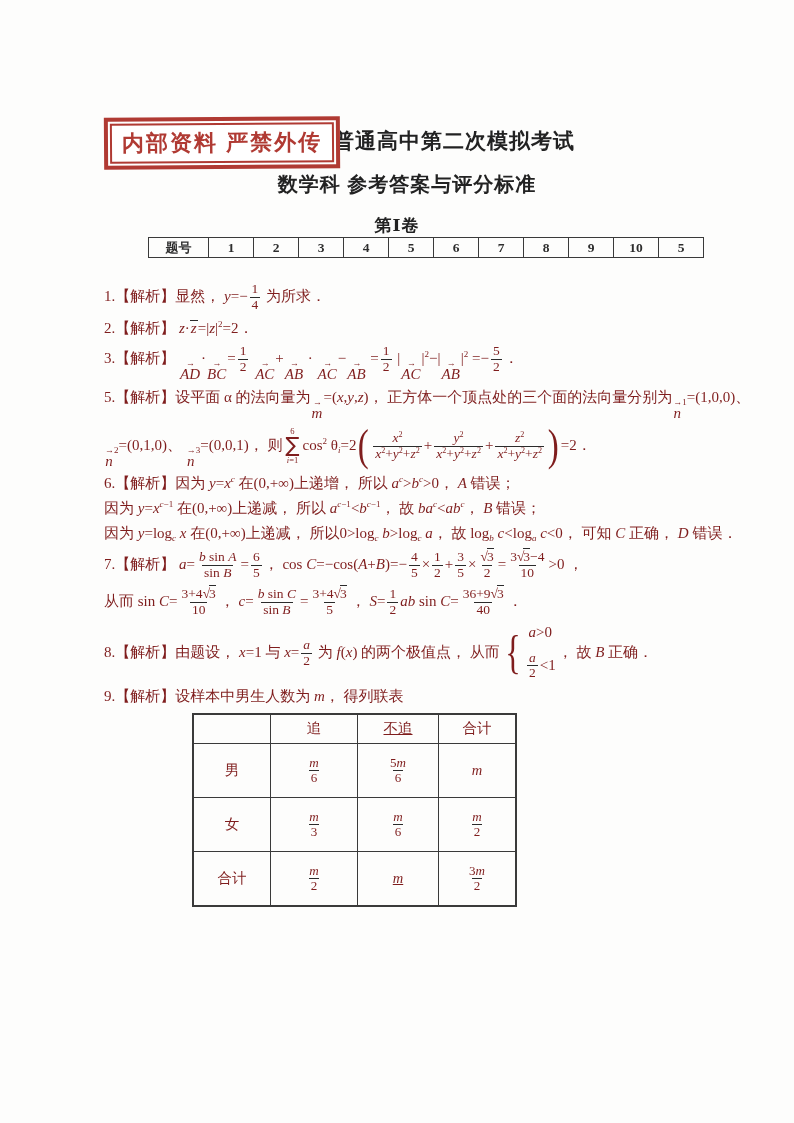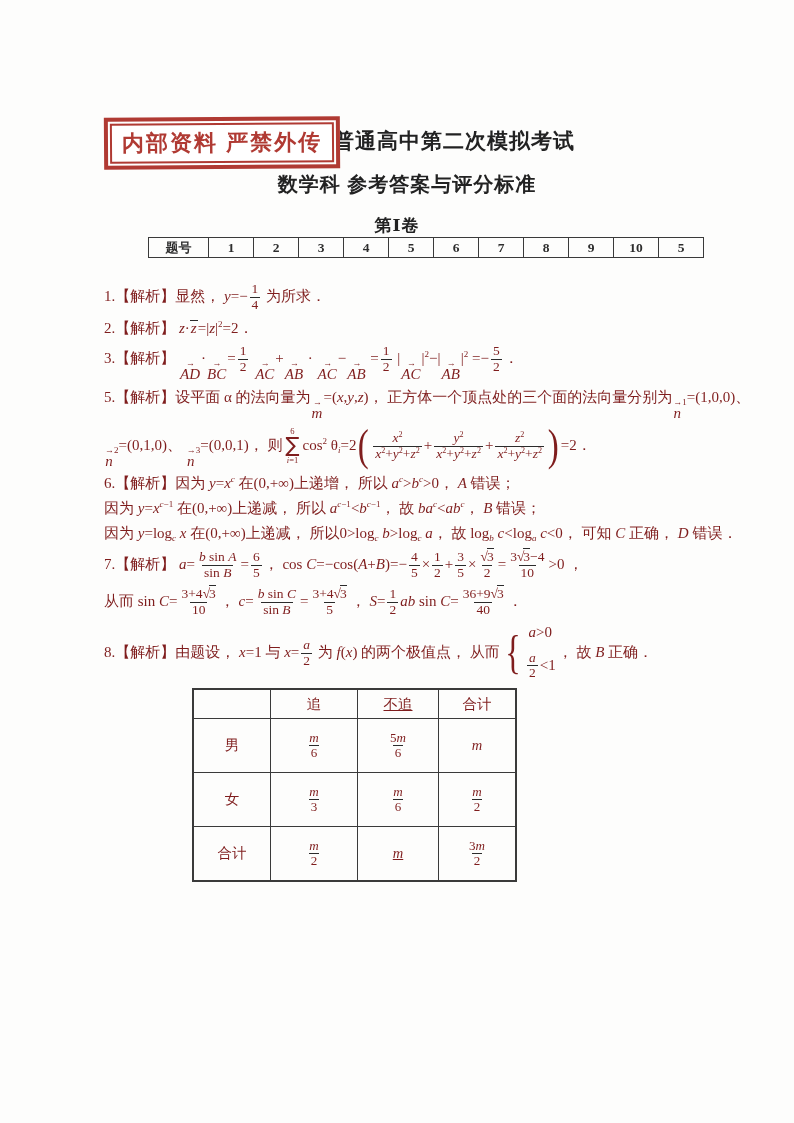--- a/index.html
+++ b/index.html
@@ -261,20 +261,21 @@
         </span> 为 <i>f</i>(<i>x</i>) 的两个极值点， 从而<span class="cases">
           <span class="brace">{</span>
           <span class="ccol">
             <span class="cline"><i>a</i>&gt;0</span>
             <span class="cline"><span class="fr">
                 <span class="fn"><i>a</i></span>
                 <span class="fd">2</span>
               </span>&lt;1</span>
           </span>
         </span>， 故 <i>B</i> 正确．</div>
+      <div class="sol-line">9.【解析】设样本中男生人数为 <i>m</i>， 得列联表</div>
       <table class="q9-table">
         <tbody>
           <tr class="hdr">
             <td class="c0"></td>
             <td class="c1">追</td>
             <td class="c2">不追</td>
             <td class="c3">合计</td>
           </tr>
           <tr class="datar">
             <td class="c0">男</td>

